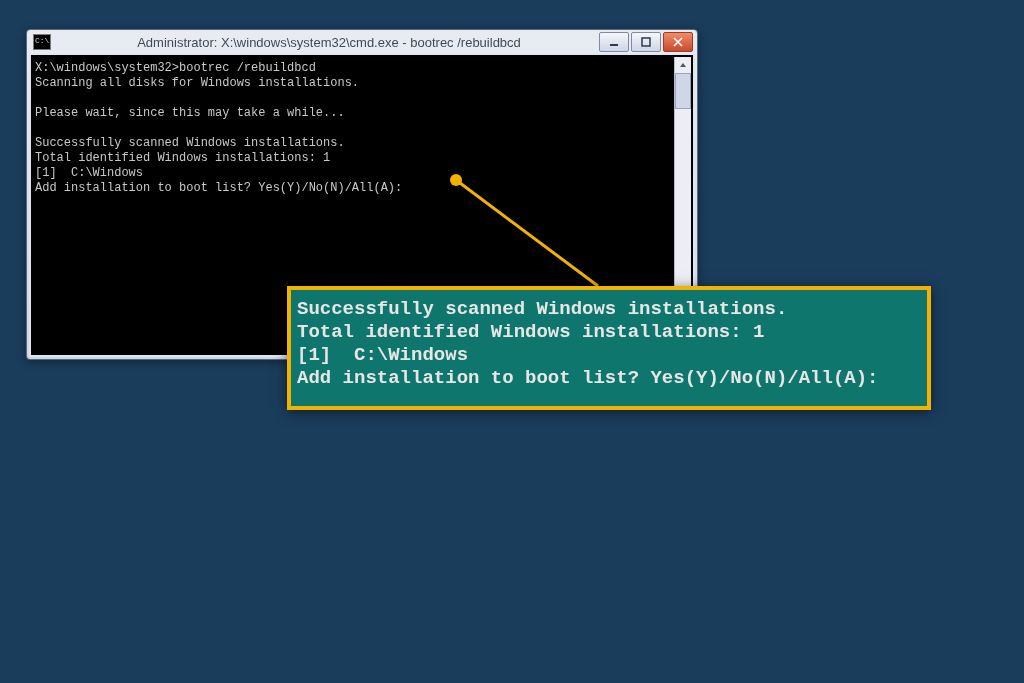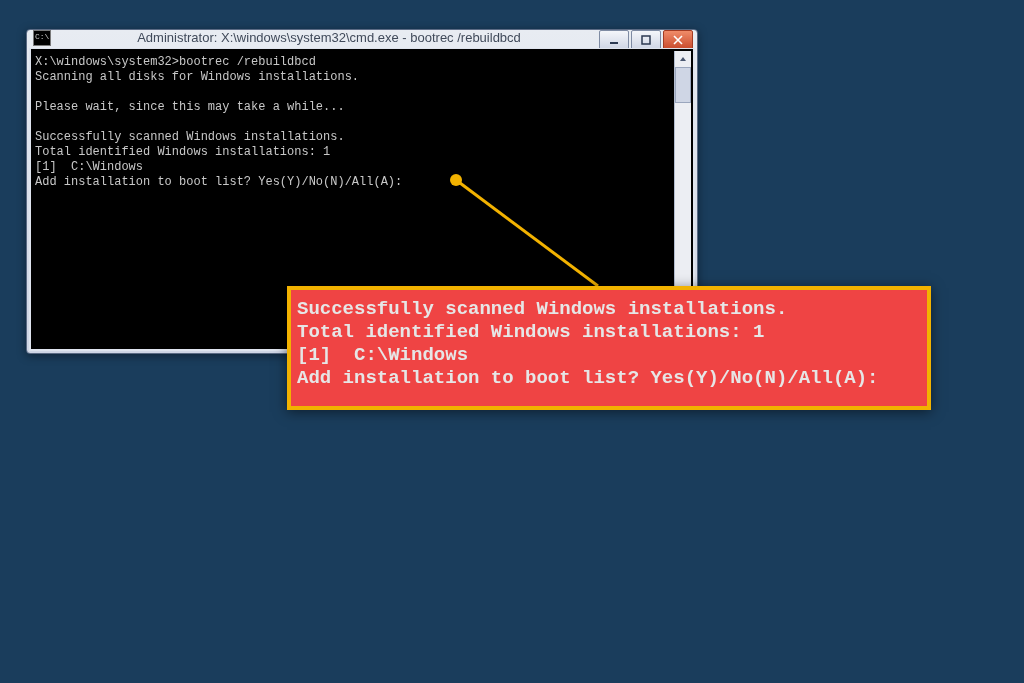--- a/index.html
+++ b/index.html
@@ -19,22 +19,22 @@
     left: 26px;
     top: 29px;
     width: 670px;
     background: linear-gradient(#e8ecf2, #cfd6e5);
     border: 1px solid #5a6a84;
     border-radius: 4px;
     box-shadow: 0 2px 10px rgba(0,0,0,.4);
   }
   .titlebar {
     display: flex;
-    align-items: flex-start;
-    height: 18px;
+    align-items: center;
+    height: 24px;
     padding: 0 4px 0 6px;
     color: #404a5a;
     font-family: "Segoe UI", Arial, sans-serif;
     font-size: 13px;
   }
   .titlebar .cmd-icon {
     width: 16px; height: 14px;
     background: #000;
     border: 1px solid #7a7a7a;
     margin-right: 8px;
@@ -102,21 +102,21 @@
   }
   .scroll-track { flex:1; }
 
   
   .zoom-box {
     position: absolute;
     left: 287px;
     top: 286px;
     width: 636px;
     border: 4px solid #f2b200;
-    background: #ef4444;
+    background: #0f766e;
     box-shadow: 0 2px 12px rgba(0,0,0,.5);
   }
   .zoom-body {
     color: #e6e6e6;
     font: bold 19px/23px "Lucida Console","Courier New",monospace;
     white-space: pre;
     padding: 8px 6px 16px 6px;
   }
 
   

